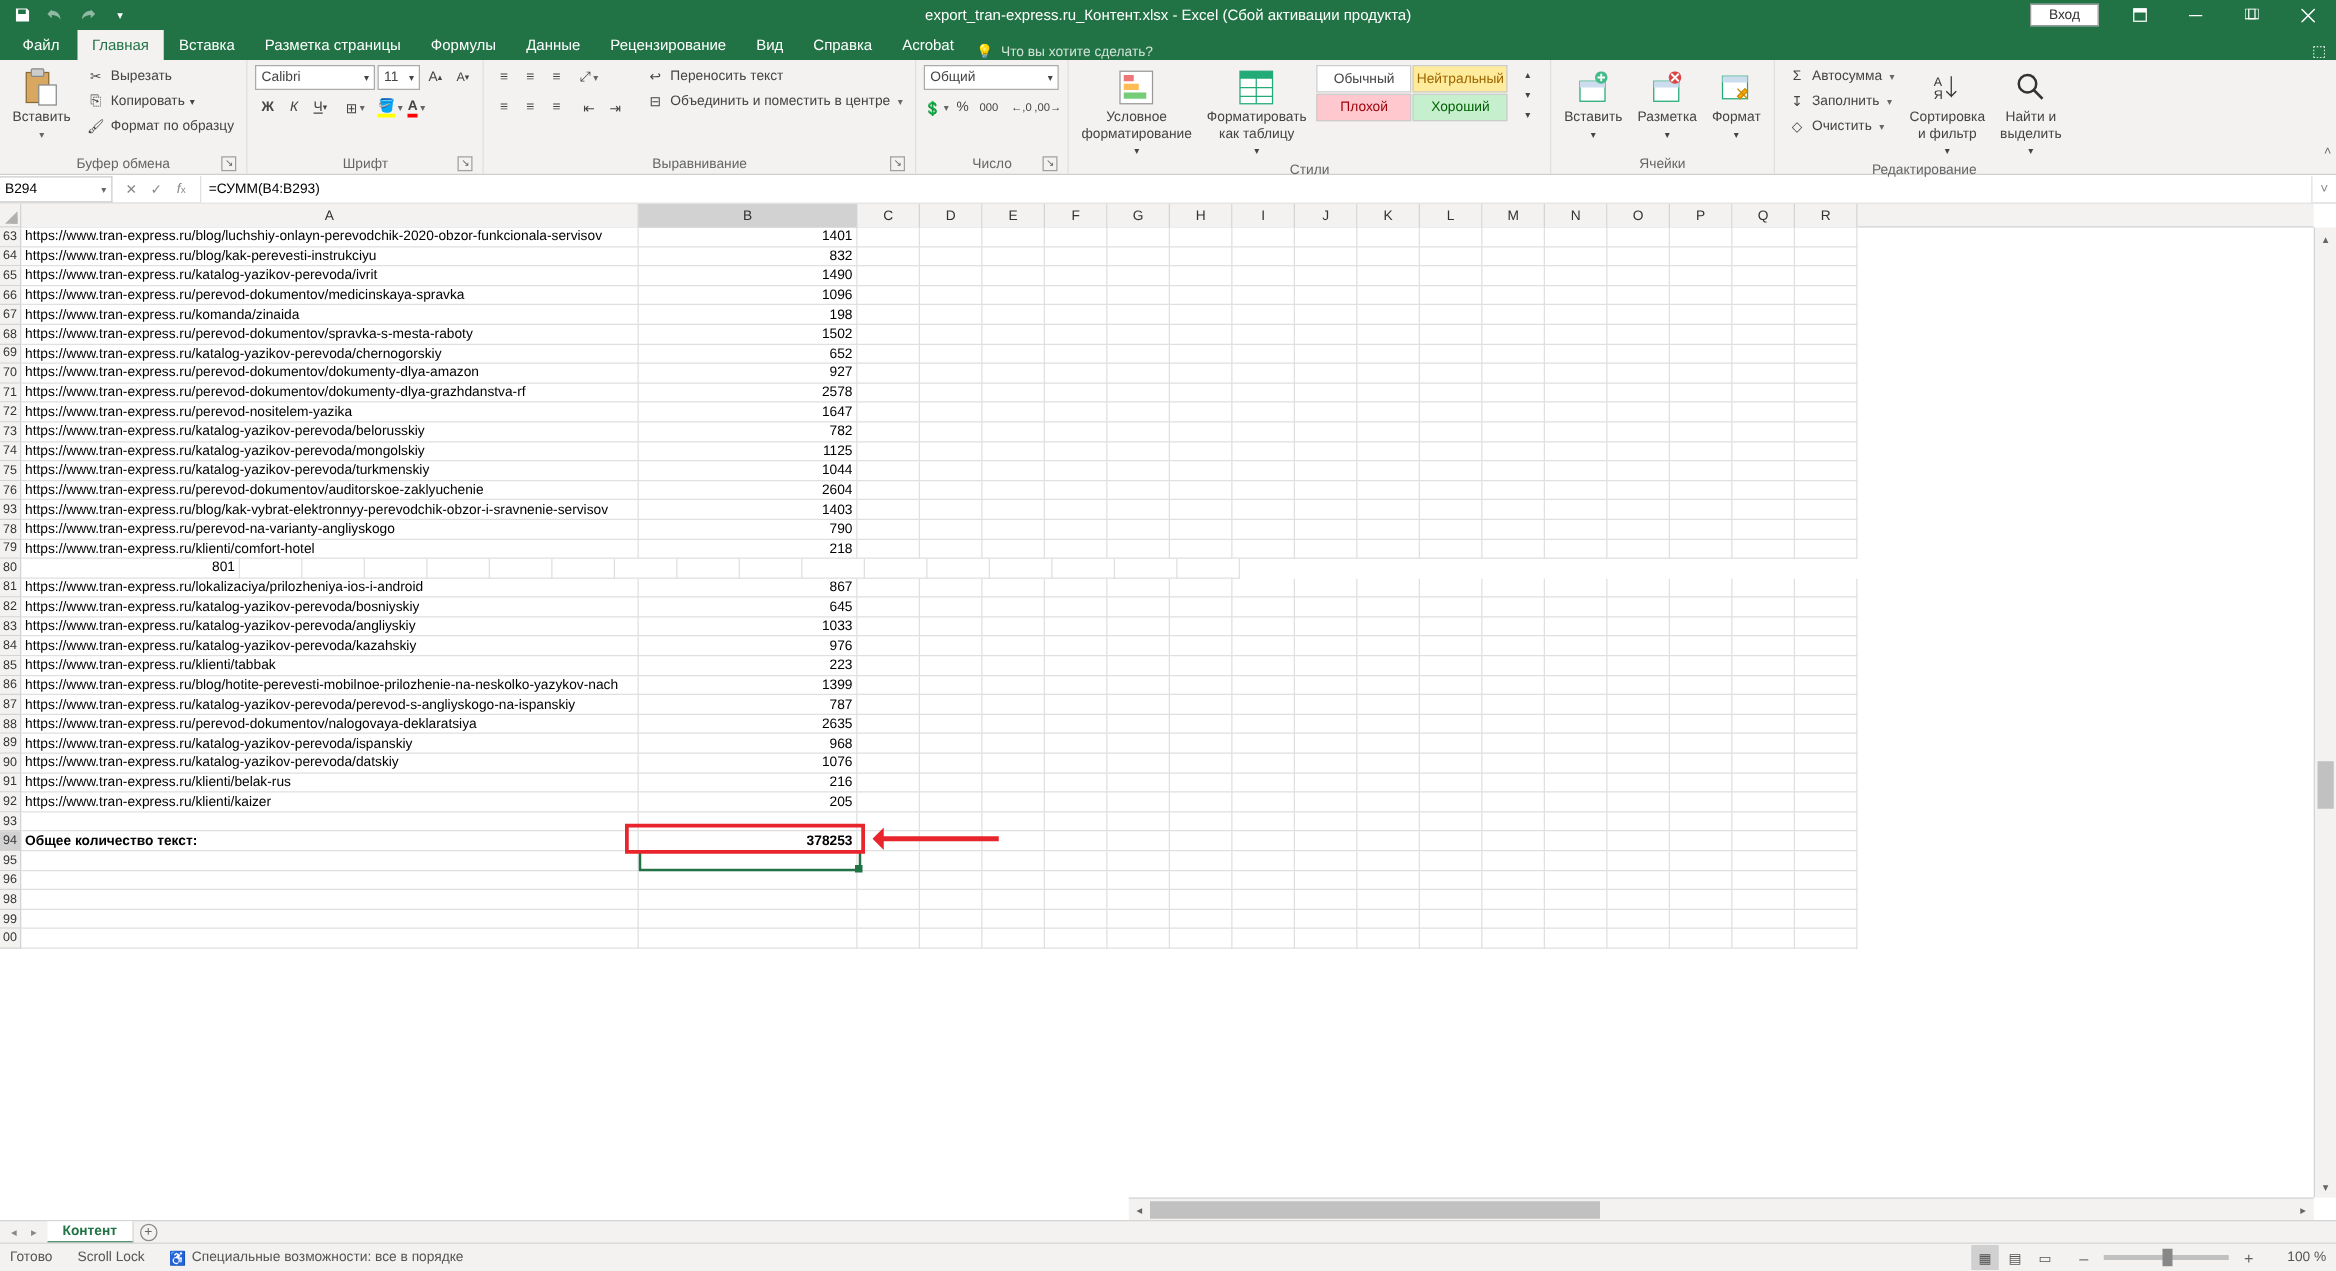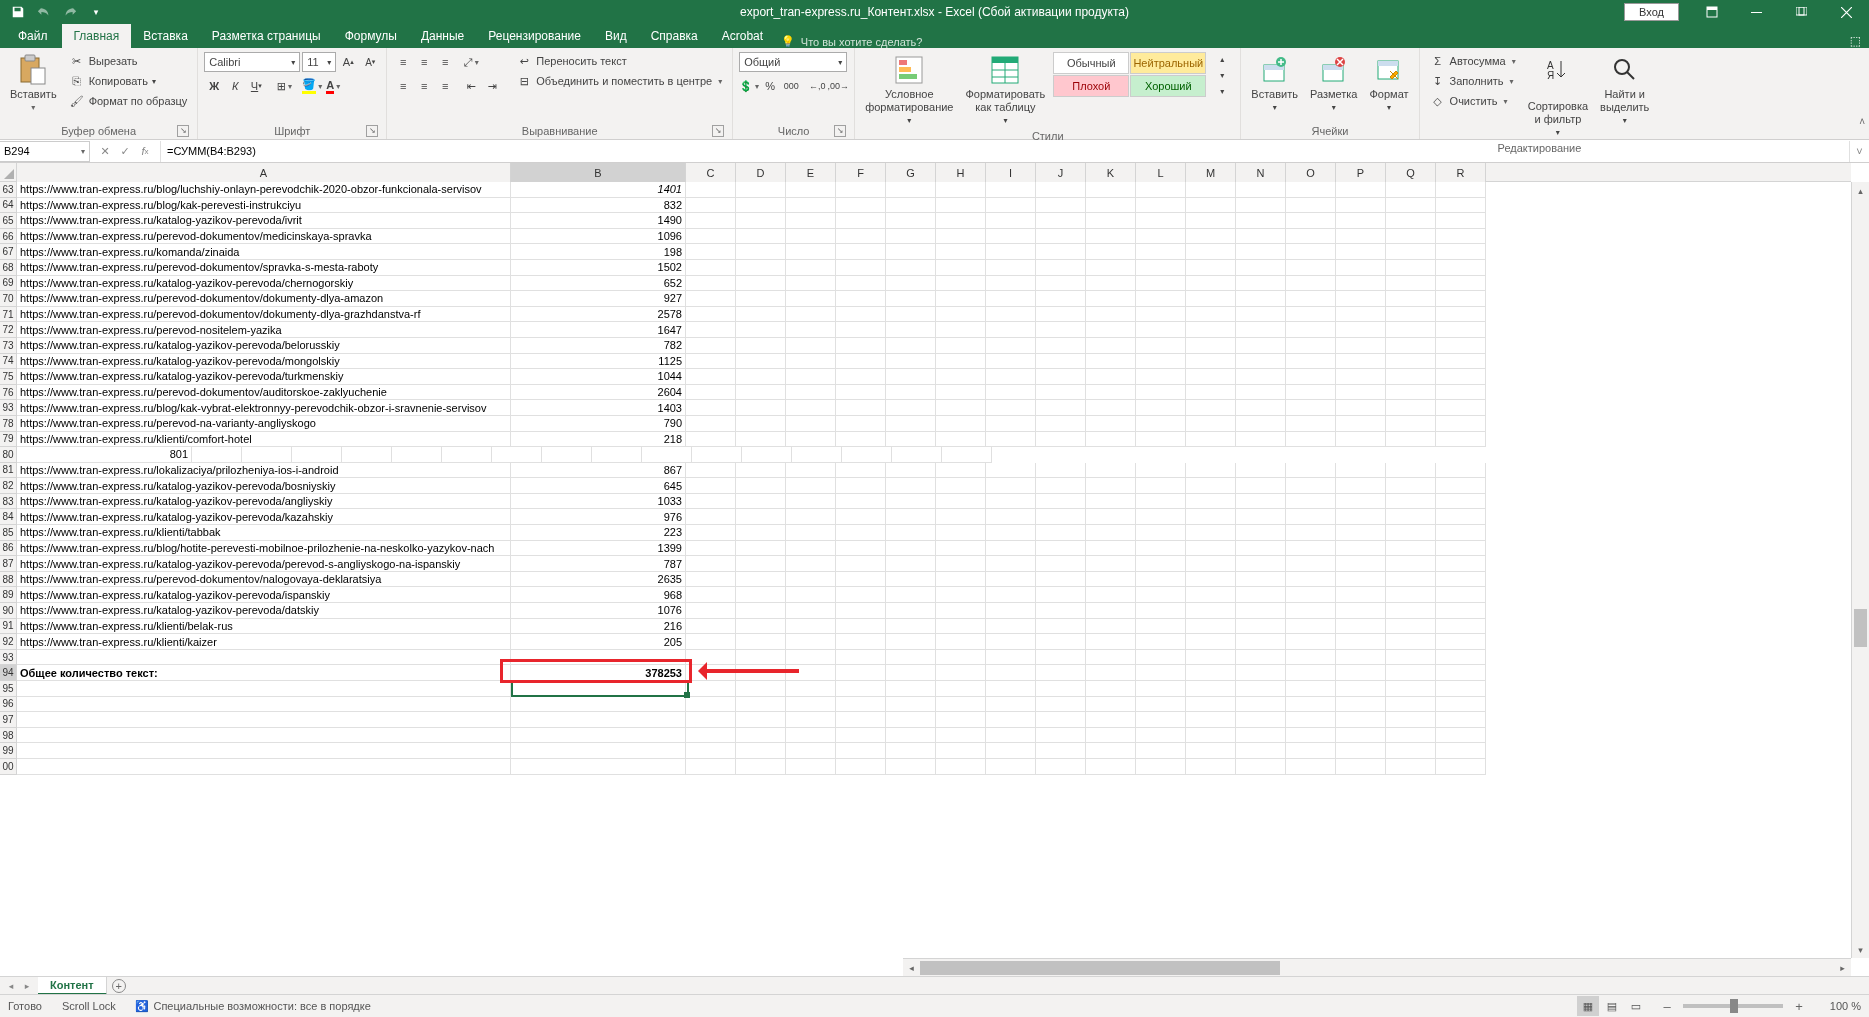--- a/index.html
+++ b/index.html
@@ -410,21 +410,21 @@
           </div>
       </div>
       <div class="big-btn">
           <div class="icon-box">
             <svg width="26" height="26">
               <text x="2" y="12" font-size="10" fill="#333">А</text>
               <text x="2" y="22" font-size="10" fill="#333">Я</text>
               <path d="M16 4v16l-4-4m4 4l4-4" stroke="#333" fill="none"></path>
             </svg>
           </div>
-          <span style="white-space:pre-line;margin-top:12px;">Сортировка
+          <span style="white-space:pre-line;">Сортировка
 и фильтр</span>
           <span style="font-size:8px;">▾</span>
         </div>
       <div class="big-btn">
           <div class="icon-box">
             <svg width="26" height="26">
               <circle cx="10" cy="10" r="7" fill="none" stroke="#333" stroke-width="2"></circle>
               <path d="M15 15l7 7" stroke="#333" stroke-width="2"></path>
             </svg>
           </div>
@@ -474,21 +474,21 @@
       <div class="col-h" style="width: 50px;">N</div>
       <div class="col-h" style="width: 50px;">O</div>
       <div class="col-h" style="width: 50px;">P</div>
       <div class="col-h" style="width: 50px;">Q</div>
       <div class="col-h" style="width: 50px;">R</div>
     </div>
   <div class="row-area" id="row-area">
       <div class="row">
         <div class="row-h">63</div>
         <div class="cell" style="width: 494px;">https://www.tran-express.ru/blog/luchshiy-onlayn-perevodchik-2020-obzor-funkcionala-servisov</div>
-        <div class="cell num" style="width: 175px; font-style: italic;">1401</div>
+        <div class="cell num" style="width: 175px;">1401</div>
         <div class="cell" style="width: 50px;"></div>
         <div class="cell" style="width: 50px;"></div>
         <div class="cell" style="width: 50px;"></div>
         <div class="cell" style="width: 50px;"></div>
         <div class="cell" style="width: 50px;"></div>
         <div class="cell" style="width: 50px;"></div>
         <div class="cell" style="width: 50px;"></div>
         <div class="cell" style="width: 50px;"></div>
         <div class="cell" style="width: 50px;"></div>
         <div class="cell" style="width: 50px;"></div>
@@ -1165,41 +1165,20 @@
         <div class="cell" style="width: 50px;"></div>
         <div class="cell" style="width: 50px;"></div>
         <div class="cell" style="width: 50px;"></div>
         <div class="cell" style="width: 50px;"></div>
         <div class="cell" style="width: 50px;"></div>
         <div class="cell" style="width: 50px;"></div>
         <div class="cell" style="width: 50px;"></div>
       </div>
       <div class="row">
         <div class="row-h">96</div>
-        <div class="cell" style="width: 494px;"></div>
-        <div class="cell num" style="width: 175px;"></div>
-        <div class="cell" style="width: 50px;"></div>
-        <div class="cell" style="width: 50px;"></div>
-        <div class="cell" style="width: 50px;"></div>
-        <div class="cell" style="width: 50px;"></div>
-        <div class="cell" style="width: 50px;"></div>
-        <div class="cell" style="width: 50px;"></div>
-        <div class="cell" style="width: 50px;"></div>
-        <div class="cell" style="width: 50px;"></div>
-        <div class="cell" style="width: 50px;"></div>
-        <div class="cell" style="width: 50px;"></div>
-        <div class="cell" style="width: 50px;"></div>
-        <div class="cell" style="width: 50px;"></div>
-        <div class="cell" style="width: 50px;"></div>
-        <div class="cell" style="width: 50px;"></div>
-        <div class="cell" style="width: 50px;"></div>
-        <div class="cell" style="width: 50px;"></div>
-      </div>
-      <div class="row">
-        <div class="row-h">97</div>
         <div class="cell" style="width: 494px;"></div>
         <div class="cell num" style="width: 175px;"></div>
         <div class="cell" style="width: 50px;"></div>
         <div class="cell" style="width: 50px;"></div>
         <div class="cell" style="width: 50px;"></div>
         <div class="cell" style="width: 50px;"></div>
         <div class="cell" style="width: 50px;"></div>
         <div class="cell" style="width: 50px;"></div>
         <div class="cell" style="width: 50px;"></div>
         <div class="cell" style="width: 50px;"></div>

